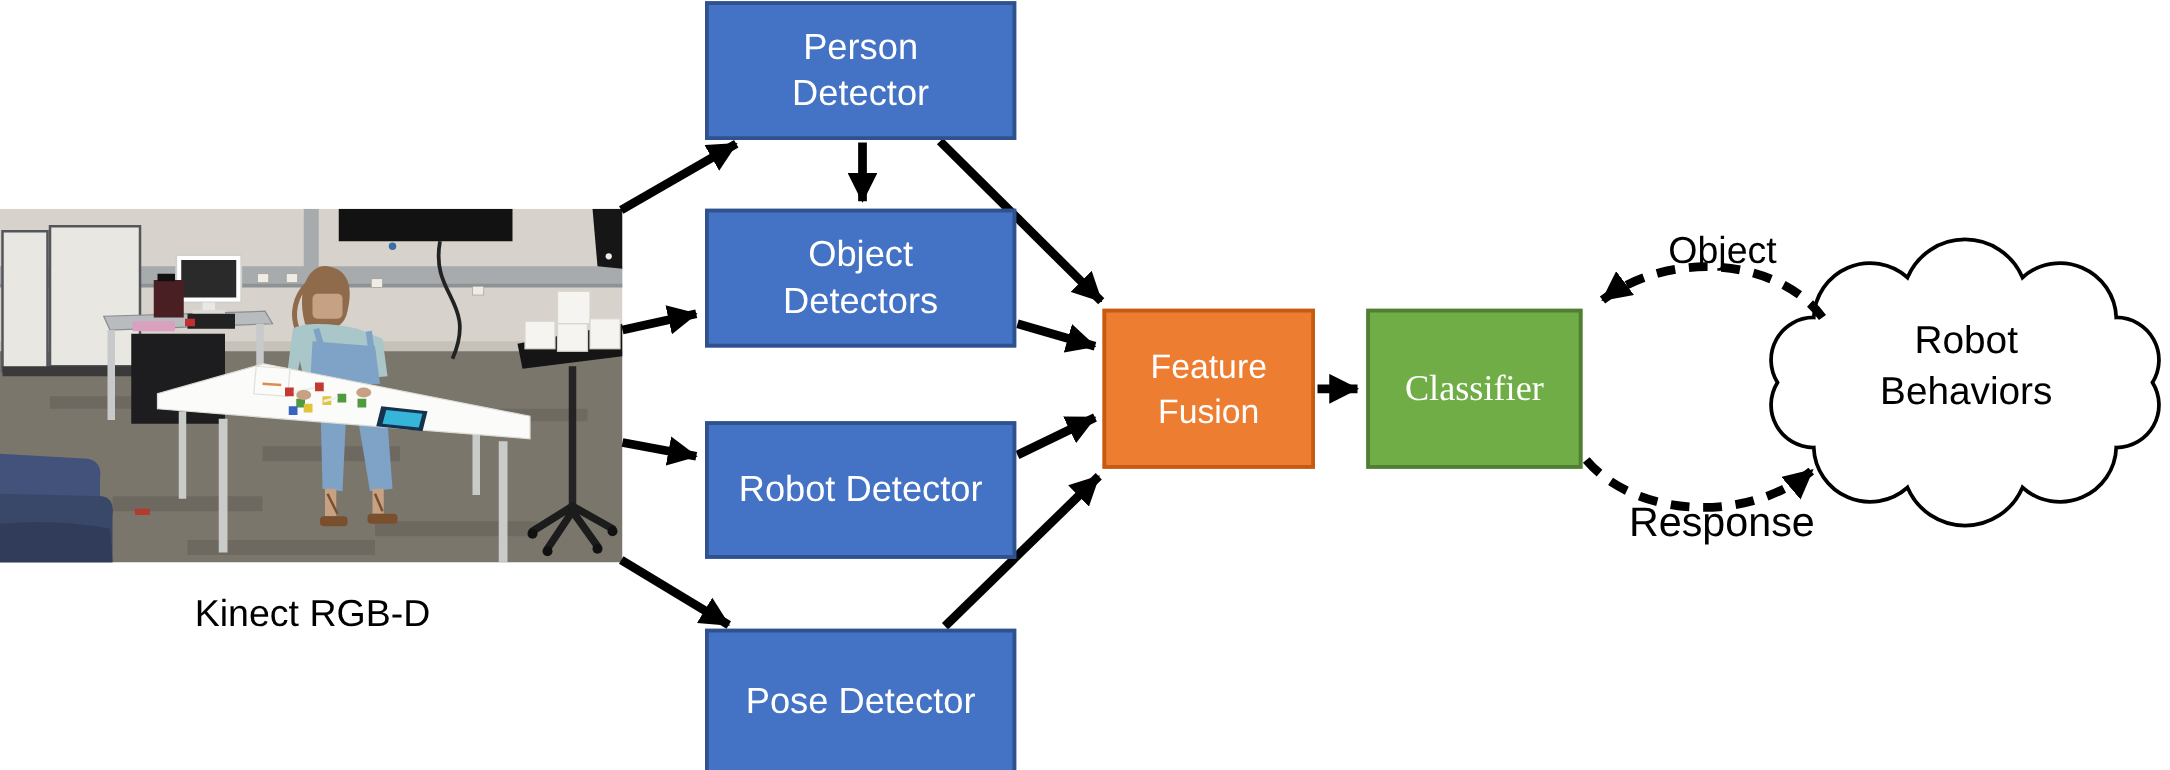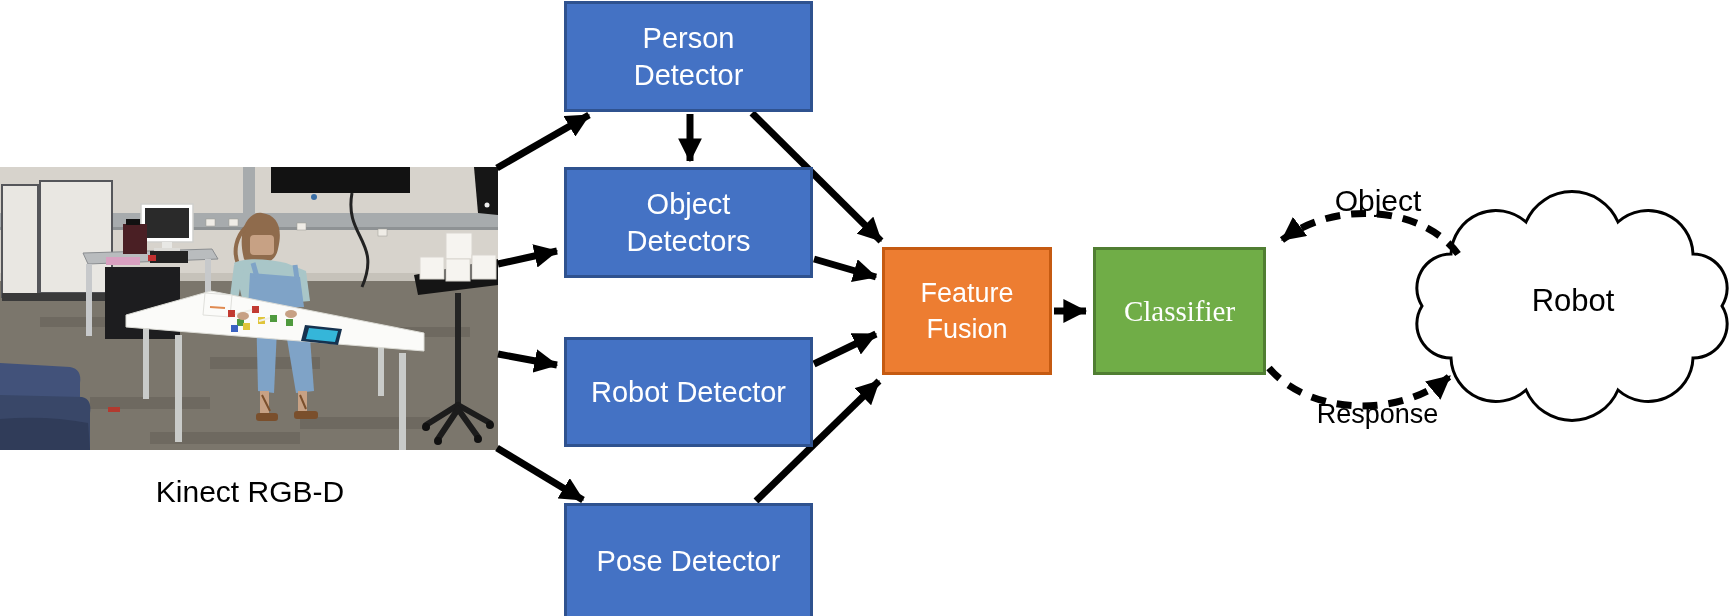--- a/index.html
+++ b/index.html
@@ -15,22 +15,22 @@
     color:var(--node-text,#fff);text-align:center;
   }
   .node.blue{background:var(--node-blue);border-color:var(--node-blue-border);font-size:29px;line-height:37px;}
   .node.orange{background:var(--node-orange);border-color:var(--node-orange-border);font-size:27px;line-height:36px;}
   .node.green{background:var(--node-green);border-color:var(--node-green-border);font-size:29px;line-height:36px;font-family:Liberation Serif, serif;}
   .flabel{
     position:absolute;color:var(--label-text,#000);text-align:center;
   }
   .caption{left:0;top:451px;width:500px;font-size:30px;margin-top:24px;}
   .query{left:1298px;top:184px;width:160px;font-size:30px;}
-  .response{left:1290px;top:399px;width:175px;font-size:27px;}
-  .cloudtext{left:1446px;top:280px;width:254px;font-size:31px;line-height:41px;}
+  .response{left:1290px;top:399px;width:175px;font-size:33px;}
+  .cloudtext{left:1446px;top:251px;width:254px;font-size:31px;line-height:41px;}
   .sa{stroke:var(--arrow,#000);stroke-width:7;fill:none;}
   .da{stroke:var(--arrow,#000);stroke-width:7;fill:none;stroke-dasharray:15 11;}
   .cloudshape{fill:#ffffff;stroke:var(--arrow,#000);stroke-width:3;}
 </style>
 </head>
 <body>
 
 <div class="stage">
 
   <svg class="photo" viewBox="0 0 498 283">
@@ -223,15 +223,16 @@
   </div>
   <div class="node green" style="left:1093px;top:247px;width:173px;height:128px">
     <div>Classifier</div>
   </div>
 
   <div class="flabel caption">Kinect RGB-D</div>
   <div class="flabel query">Object</div>
   <div class="flabel response">Response</div>
   <div class="flabel cloudtext">
     <div>Robot</div>
+    <div>Behaviors</div>
   </div>
 
 </div>
 
 </body></html>

